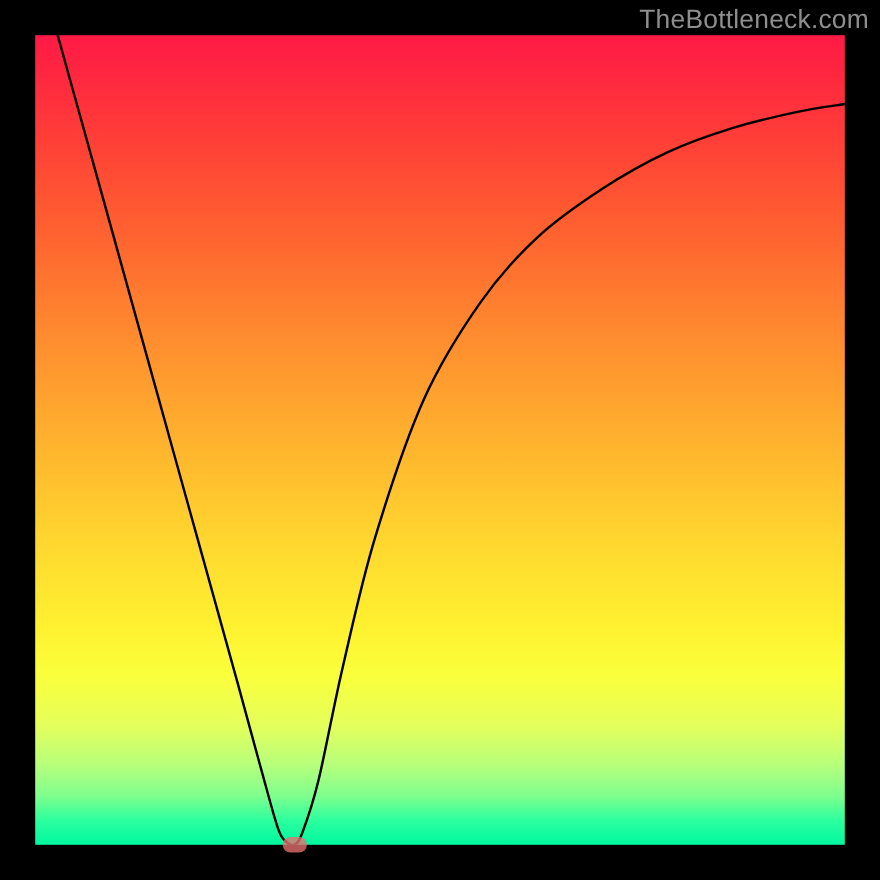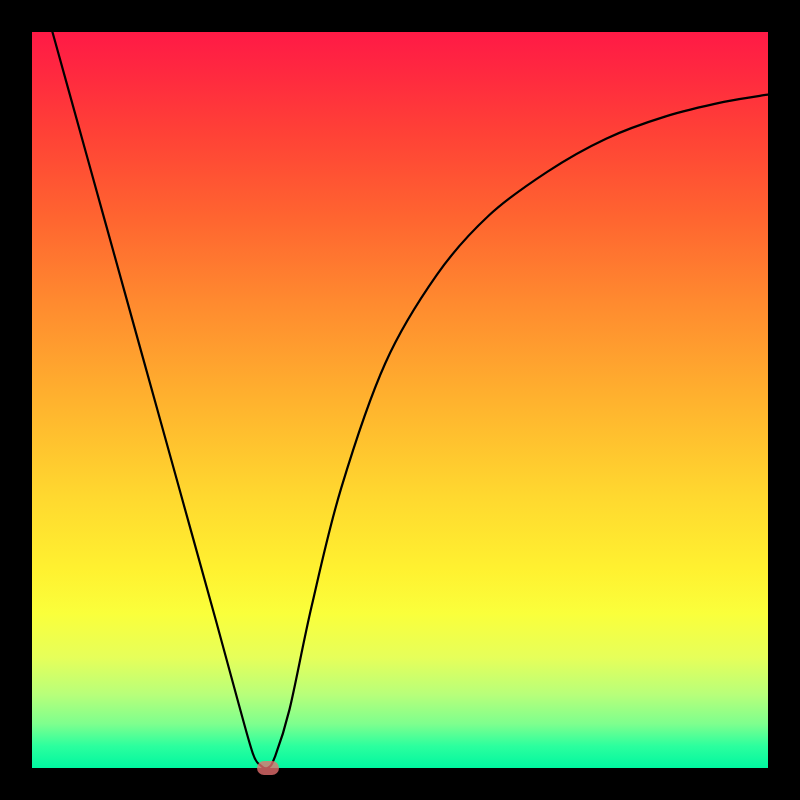--- a/index.html
+++ b/index.html
@@ -73,14 +73,15 @@
 
 <div class="frame">
 
   <div class="plot-area">
     <svg class="curve" viewBox="0 0 736 736" preserveAspectRatio="none">
       <path fill="none" stroke="#000000" stroke-width="2.2" stroke-linejoin="round" stroke-linecap="round" d="M 0.00 -73.60 C 6.13 -51.52, 24.53 14.72, 36.80 58.88 C 49.07 103.04, 61.33 147.20, 73.60 191.36 C 85.87 235.52, 98.13 279.68, 110.40 323.84 C 122.67 368.00, 134.93 412.16, 147.20 456.32 C 159.47 500.48, 174.19 553.23, 184.00 588.80 C 193.81 624.37, 199.95 647.68, 206.08 669.76 C 212.21 691.84, 217.12 710.73, 220.80 721.28 C 224.48 731.83, 225.71 730.60, 228.16 733.06 C 230.61 735.51, 233.07 737.35, 235.52 736.00 C 237.97 734.65, 239.20 734.77, 242.88 724.96 C 246.56 715.15, 251.47 702.27, 257.60 677.12 C 263.73 651.97, 271.09 610.88, 279.68 574.08 C 288.27 537.28, 296.85 496.80, 309.12 456.32 C 321.39 415.84, 337.33 366.77, 353.28 331.20 C 369.23 295.63, 387.63 267.41, 404.80 242.88 C 421.97 218.35, 437.92 201.17, 456.32 184.00 C 474.72 166.83, 495.57 152.72, 515.20 139.84 C 534.83 126.96, 554.45 115.92, 574.08 106.72 C 593.71 97.52, 613.33 90.77, 632.96 84.64 C 652.59 78.51, 674.67 73.60, 691.84 69.92 C 709.01 66.24, 728.64 63.79, 736.00 62.56"></path>
     </svg>
     <div class="marker" style="left: 235.52px; top: 736px; background: rgb(232, 112, 112);"></div>
   </div>
 
+  <div class="watermark">TheBottleneck.com</div>
 
 </div>
 
 </body></html>

